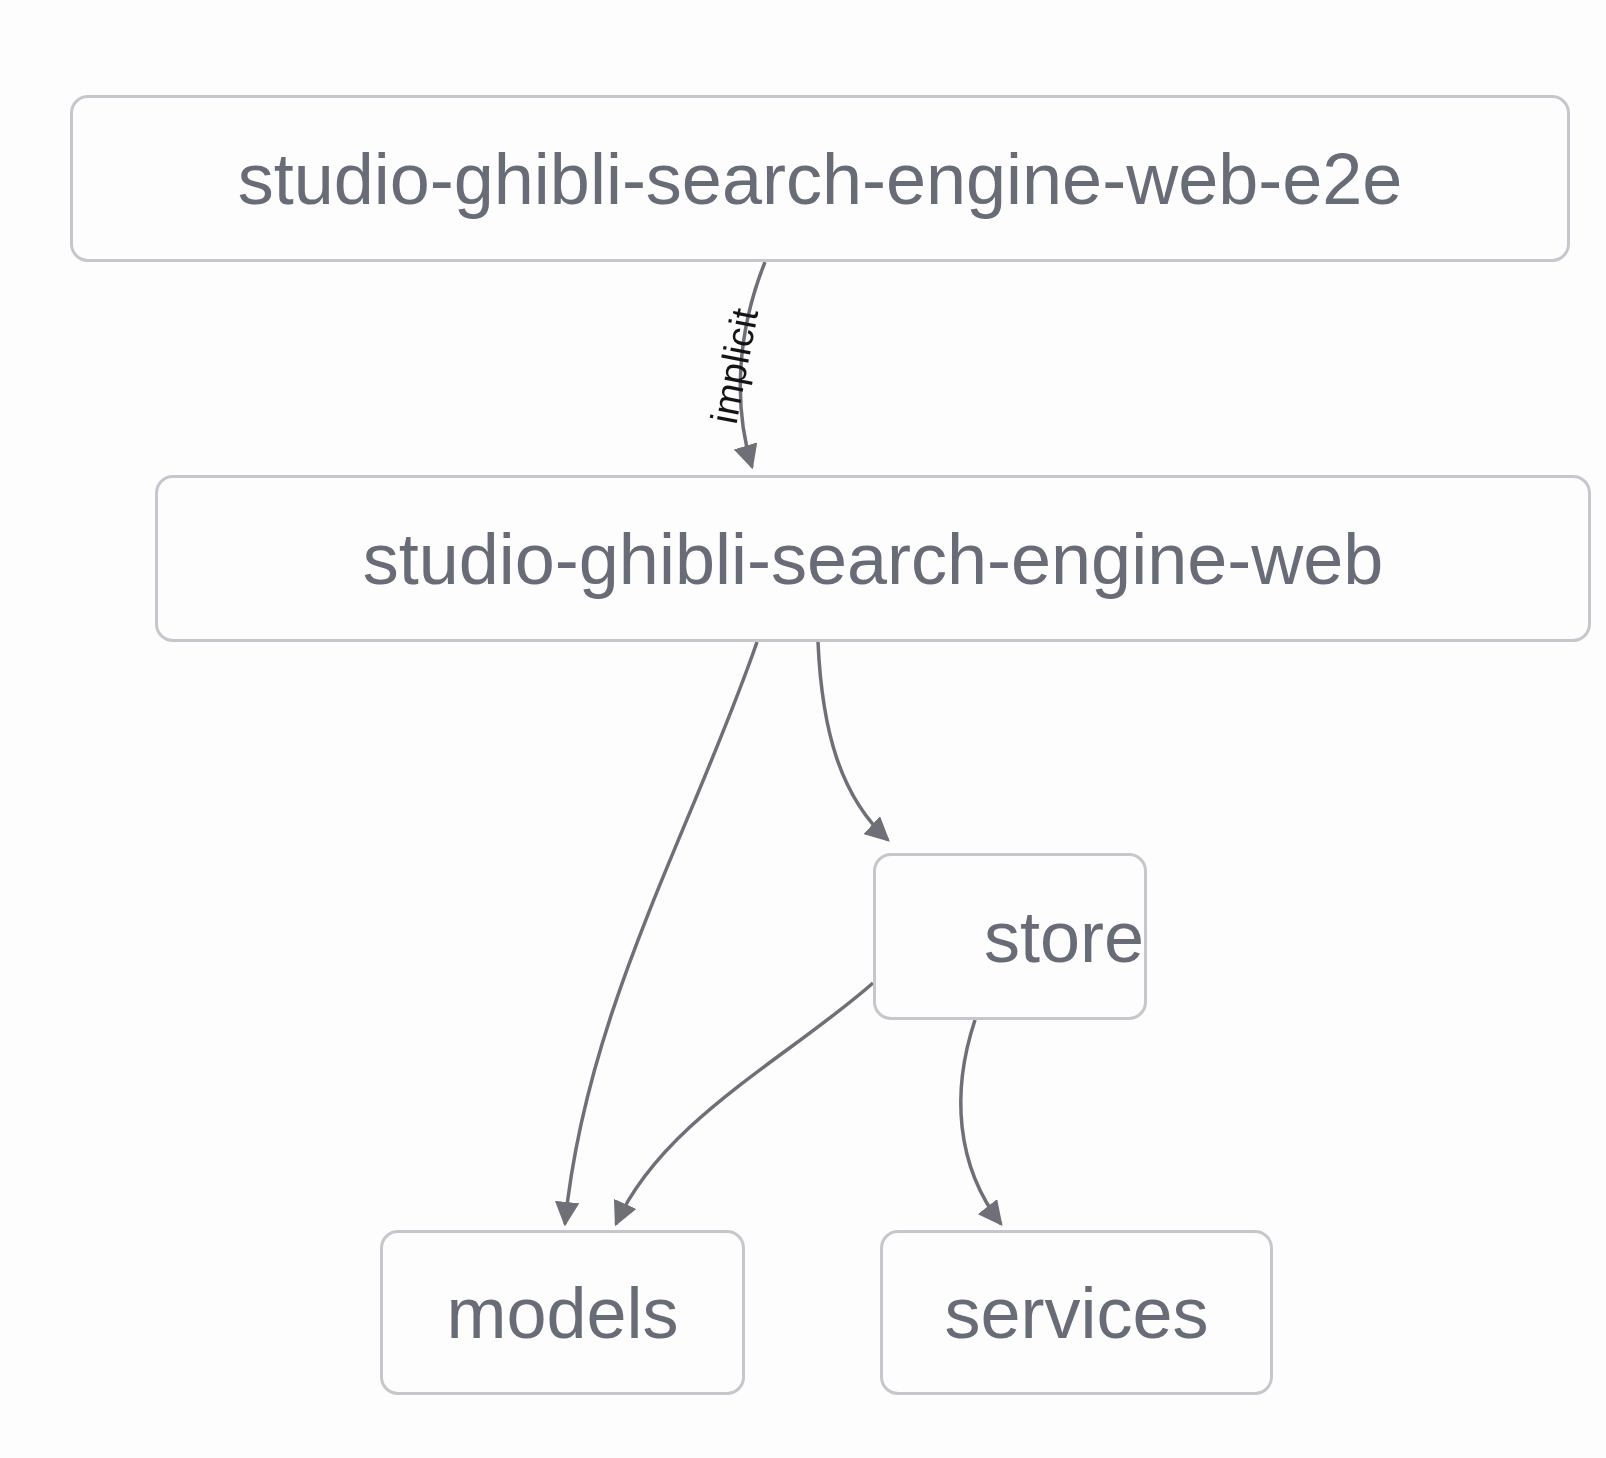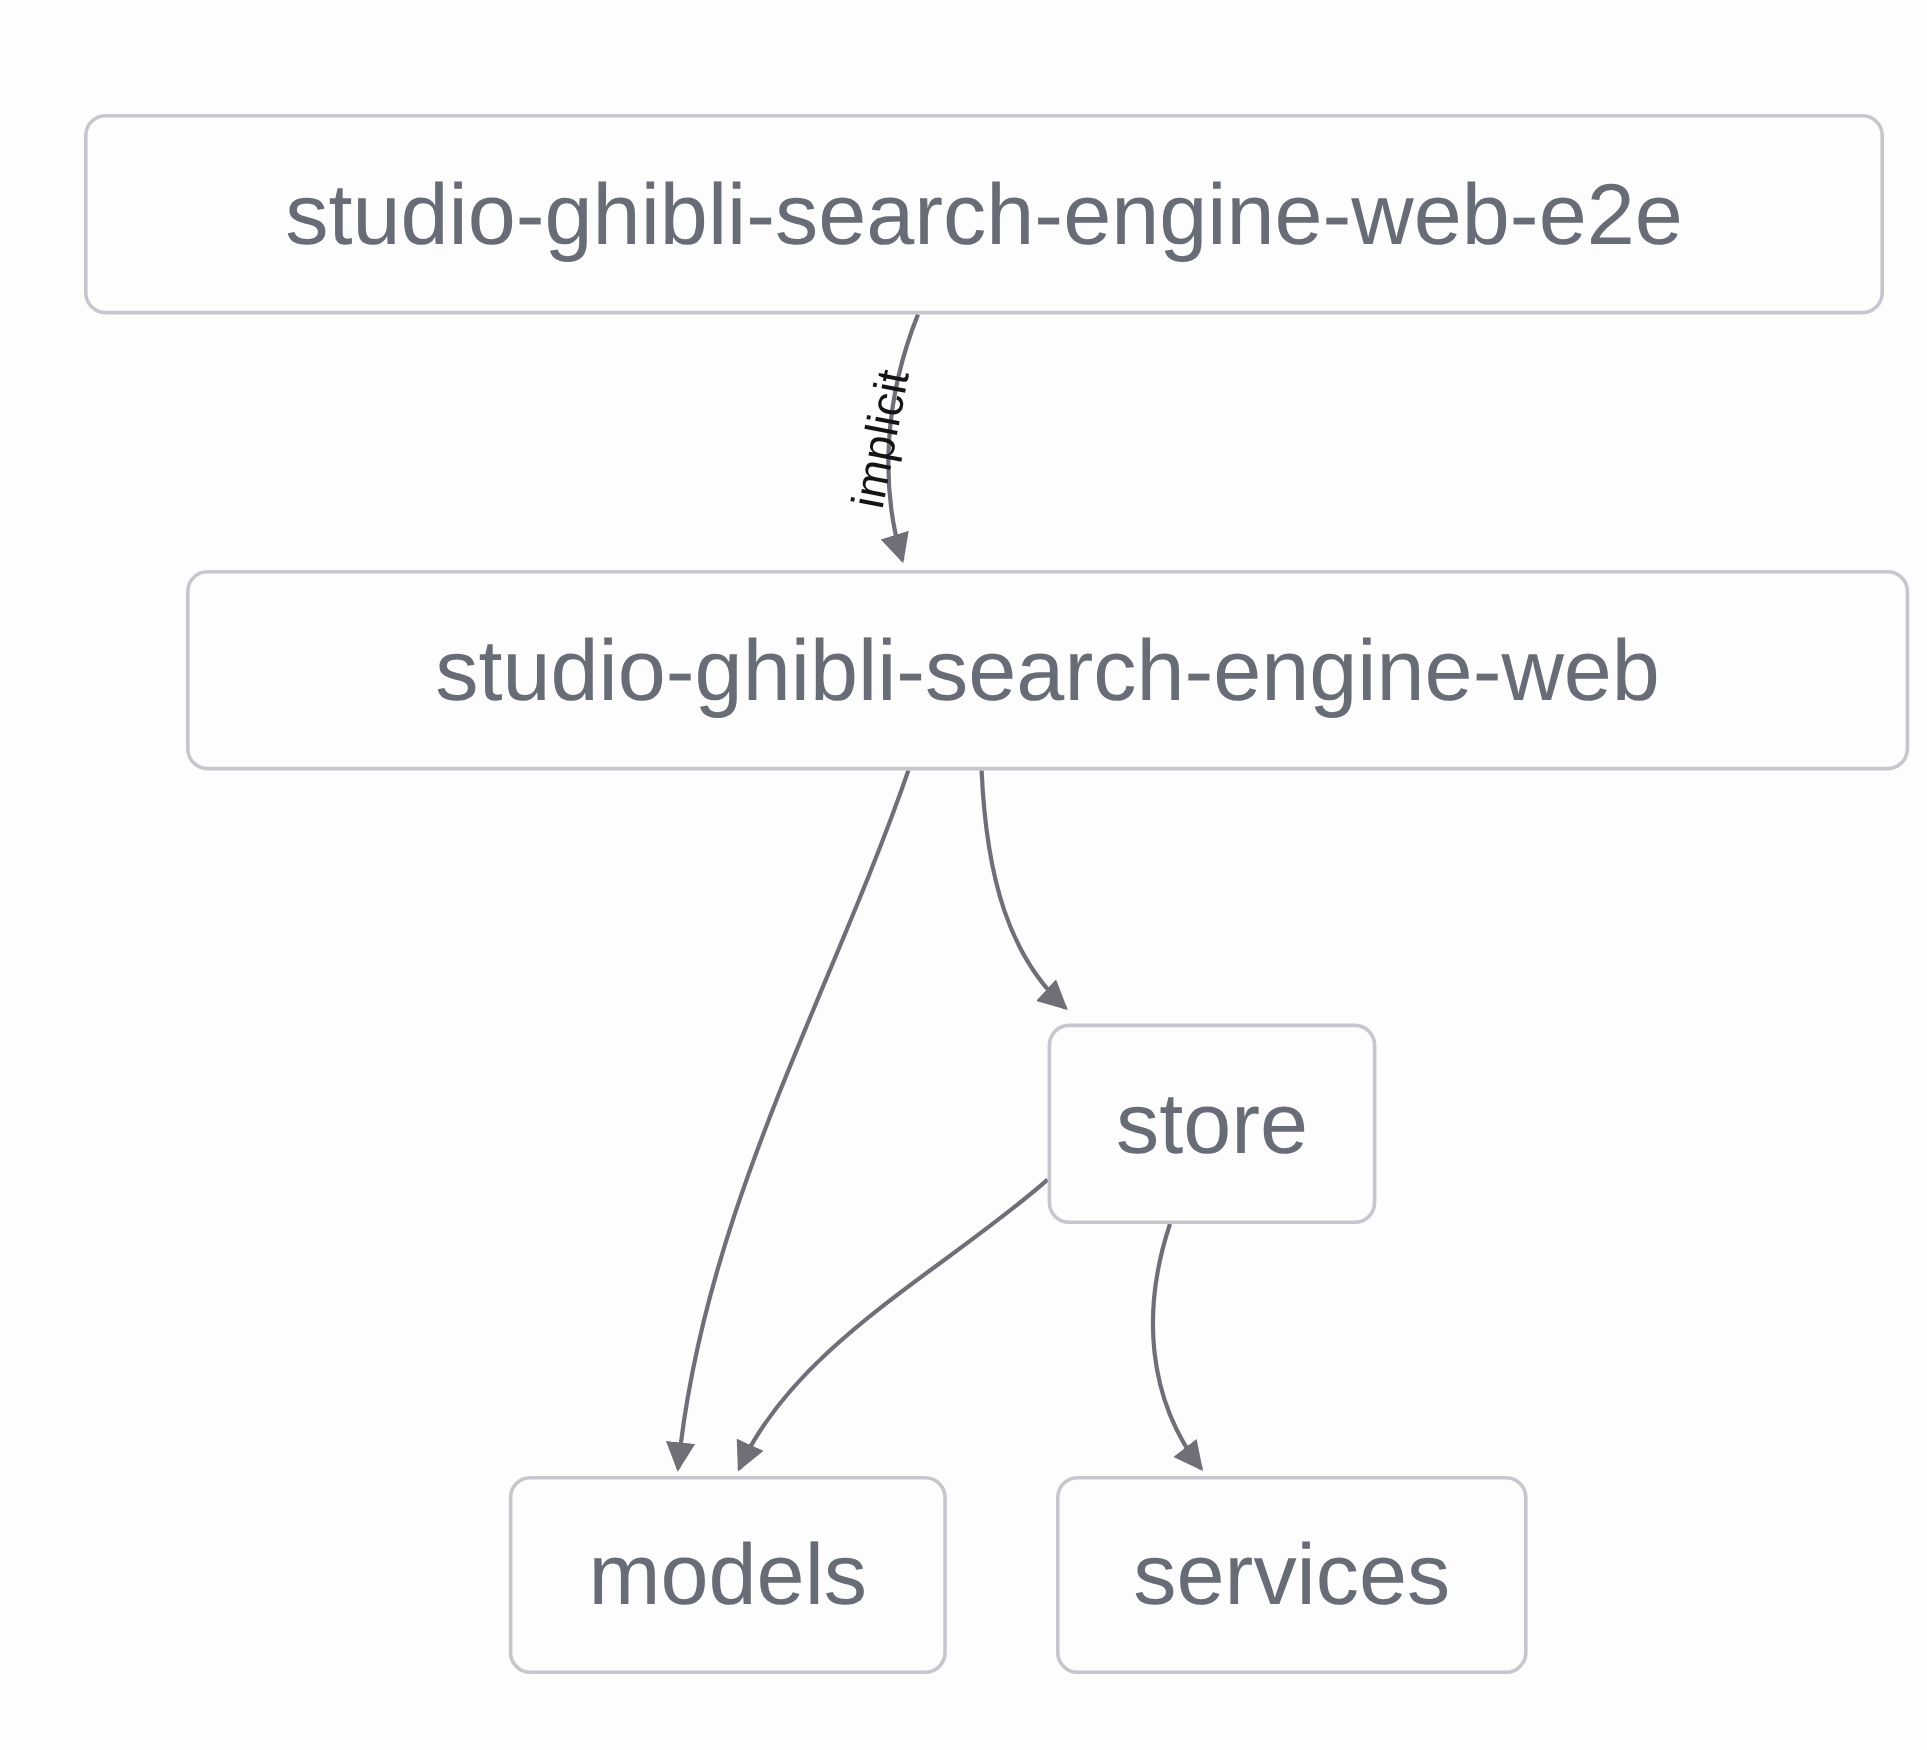--- a/index.html
+++ b/index.html
@@ -32,22 +32,22 @@
     align-items: center;
     justify-content: center;
     color: #686c76;
     font-size: 72px;
     line-height: 1;
     white-space: nowrap;
     cursor: pointer;
   }
   .node-e2e      { left: 70px;  top: 95px;   width: 1500px; height: 167px; text-align: center; }
   .node-web      { left: 155px; top: 475px;  width: 1436px; height: 167px; }
-  .node-store    { left: 873px; top: 853px;  width: 274px;  height: 167px; }
-  .node-models   { left: 380px; top: 1230px; width: 365px;  height: 165px; margin-left: 44px; }
+  .node-store    { left: 873px; top: 853px;  width: 274px;  height: 167px; justify-content: flex-end; }
+  .node-models   { left: 380px; top: 1230px; width: 365px;  height: 165px; }
   .node-services { left: 880px; top: 1230px; width: 393px;  height: 165px; }
   .edge-label {
     position: absolute;
     z-index: 3;
     left: 735px;
     top: 366px;
     transform: translate(-50%, -50%) rotate(-79deg);
     font-size: 38px;
     color: #141414;
     white-space: nowrap;

